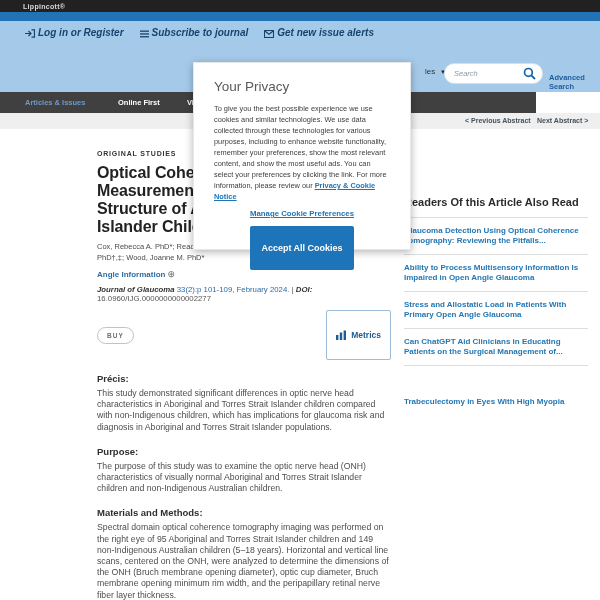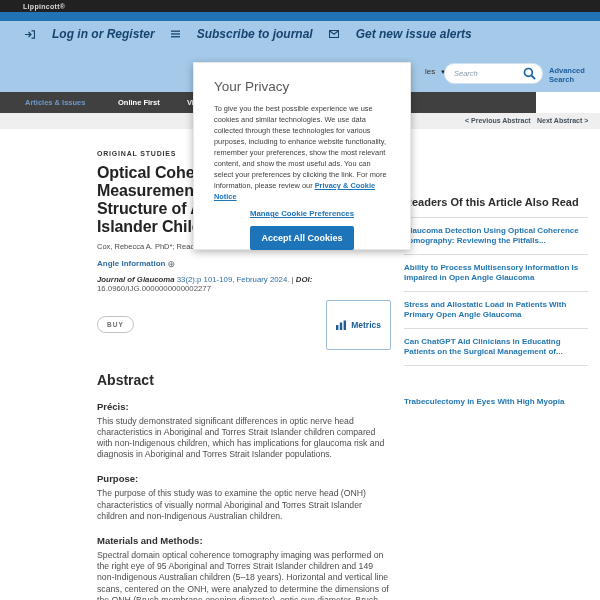--- a/index.html
+++ b/index.html
@@ -6,29 +6,29 @@
   html,body { width:600px; height:600px; }
   body { font-family:"Liberation Sans", sans-serif; background:#fff; }
   #page { position:relative; width:600px; height:600px; overflow:hidden; background:#fff; }
 
   
   .topbar { position:absolute; left:0; top:0; width:600px; height:12px; background:#212121; display:flex; align-items:center; }
   .topbar .brand { margin-left:23px; font-size:7px; font-weight:700; color:#d9d9d9; letter-spacing:.3px; }
   .bluestrip { position:absolute; left:0; top:12px; width:600px; height:9px; background:#2173b5; }
   .header { position:absolute; left:0; top:21px; width:600px; height:71px; background:#a5cae9; }
   .utilrow { position:absolute; left:25px; top:6px; display:flex; gap:16px; align-items:center; }
-  .utillink { display:flex; gap:17px; align-items:center; font-size:12px; font-weight:700; font-style:italic; color:#17446e; cursor:pointer; }
+  .utillink { display:flex; gap:3px; align-items:flex-end; font-size:10px; font-weight:700; font-style:italic; color:#17446e; cursor:pointer; }
   .utillink svg { flex:0 0 auto; }
 
   .scopefrag { position:absolute; left:425px; top:46px; font-size:8px; color:#333; display:flex; align-items:center; gap:6px; cursor:pointer; }
   .scopefrag .caret { font-size:7px; color:#222; }
   .searchbox { position:absolute; left:444px; top:42px; width:99px; height:21px; background:#fff; border:1px solid #cfe0ef; border-radius:10px; display:flex; align-items:center; padding:0 6px 0 9px; }
   .searchbox input { flex:1; min-width:0; border:0; outline:none; background:transparent; font-size:7.5px; font-style:italic; color:#333; font-family:"Liberation Sans",sans-serif; }
   .searchbox input::placeholder { color:#8a9aa8; }
-  .advsearch { position:absolute; left:549px; top:45px; width:48px; font-size:7.5px; font-weight:700; color:#1b5d9b; line-height:9px; cursor:pointer; }
+  .advsearch { position:absolute; left:549px; top:52px; width:48px; font-size:7.5px; font-weight:700; color:#1b5d9b; line-height:9px; cursor:pointer; }
 
   .nav { position:absolute; left:0; top:92px; width:536px; height:21px; background:#404040; }
   .nav .item { position:absolute; top:6px; font-size:7.5px; font-weight:700; color:#fff; cursor:pointer; white-space:nowrap; }
   .nav .item.muted { color:#6e99c8; }
 
   .pagerstrip { position:absolute; left:0; top:113px; width:600px; height:16px; background:#efeff0; }
   .pagerstrip .plink { position:absolute; top:4px; font-size:7px; font-weight:600; color:#44505a; cursor:pointer; white-space:nowrap; }
 
   
   .article { position:absolute; left:97px; top:147px; width:294px; }
@@ -55,21 +55,21 @@
   .sb-item { padding:8px 0; border-bottom:1px solid #ddd; font-size:8px; font-weight:700; line-height:10px; color:#2477b3; cursor:pointer; }
   .sb-item:last-child { border-bottom:0;margin-top:23px; }
 
   
   .cdialog { position:absolute; left:193px; top:62px; width:218px; height:188px; background:#fff; z-index:100;
              box-shadow:0 2px 8px rgba(0,0,0,.3); border:1px solid #e8e8e8; padding:16px 20px 10px; }
   .cd-title { font-size:13.5px; font-weight:500; color:#5a5a5a; }
   .cd-body { margin-top:9px; font-size:7.4px; line-height:11px; color:#3c3c3c; }
   .cd-inline-link { color:#1d74b8; font-weight:700; text-decoration:underline; cursor:pointer; }
   .cd-manage { margin-top:7px; text-align:center; font-size:7.8px; font-weight:700; color:#1d74b8; text-decoration:underline; cursor:pointer; }
-  .cd-accept { display:block; margin:8px auto 0; width:104px; padding:7px 0; background:#1d74b8; color:#fff; border:0; border-radius:2px;
+  .cd-accept { display:block; margin:8px auto 0; width:104px; padding:17px 0; background:#1d74b8; color:#fff; border:0; border-radius:2px;
                font-size:9px; font-weight:700; font-family:"Liberation Sans",sans-serif; cursor:pointer; }
 </style>
 </head>
 <body>
 
 <div id="page">
 
   <div class="topbar">
     <span class="brand">Lippincott®</span>
   </div>
@@ -131,20 +131,21 @@
   <div class="article">
     <div class="category">ORIGINAL STUDIES</div>
     <div class="title">
       <div>Optical Cohere</div>
       <div>Measurements</div>
       <div>Structure of Ab</div>
       <div>Islander Childr</div>
     </div>
     <div class="authors">
       <div>Cox, Rebecca A. PhD*; Read, S</div>
+      <div>PhD†,‡; Wood, Joanne M. PhD*</div>
     </div>
     <div class="authorinfo">
       <span>Angle Information</span>
       <span class="exp">⊕</span>
     </div>
     <div class="citation">
       <span class="jname">Journal of Glaucoma</span>
       <span class="cit">33(2):p 101-109, February 2024.</span>
       <span>|</span>
       <span class="doilabel">DOI:</span>
@@ -155,21 +156,20 @@
       <button class="metricsbtn">
         <svg width="10" height="10" viewBox="0 0 10 10">
             <rect x="0" y="5" width="2.4" height="5" fill="#1d5c94"></rect>
             <rect x="3.8" y="2.5" width="2.4" height="7.5" fill="#1d5c94"></rect>
             <rect x="7.6" y="0.5" width="2.4" height="9.5" fill="#1d5c94"></rect>
           </svg>
         <span>Metrics</span>
       </button>
     </div>
 
-    <div class="abs-h">Abstract</div>
 
     <div class="sec-label">Précis:</div>
     <div class="sec-text">This study demonstrated significant differences in optic nerve head characteristics in Aboriginal and Torres Strait Islander children compared with non-Indigenous children, which has implications for glaucoma risk and diagnosis in Aboriginal and Torres Strait Islander populations.</div>
 
     <div class="sec-label">Purpose:</div>
     <div class="sec-text">The purpose of this study was to examine the optic nerve head (ONH) characteristics of visually normal Aboriginal and Torres Strait Islander children and non-Indigenous Australian children.</div>
 
     <div class="sec-label">Materials and Methods:</div>
     <div class="sec-text">Spectral domain optical coherence tomography imaging was performed on the right eye of 95 Aboriginal and Torres Strait Islander children and 149 non-Indigenous Australian children (5–18 years). Horizontal and vertical line scans, centered on the ONH, were analyzed to determine the dimensions of the ONH (Bruch membrane opening diameter), optic cup diameter, Bruch membrane opening minimum rim width, and the peripapillary retinal nerve fiber layer thickness.</div>
   </div>

